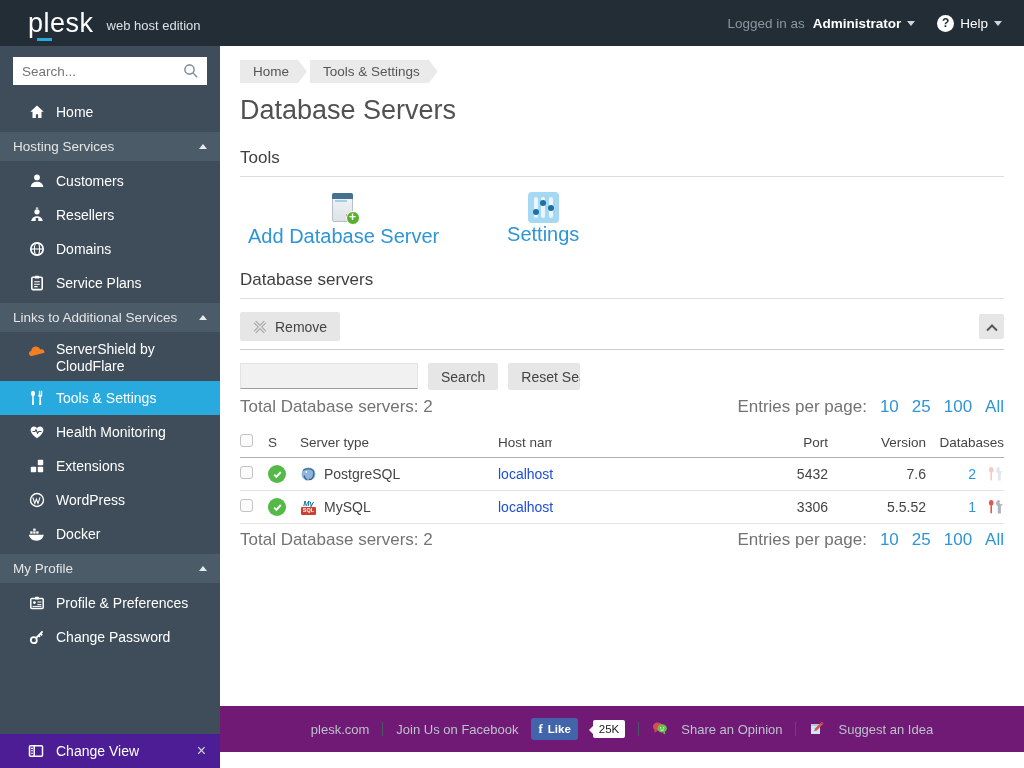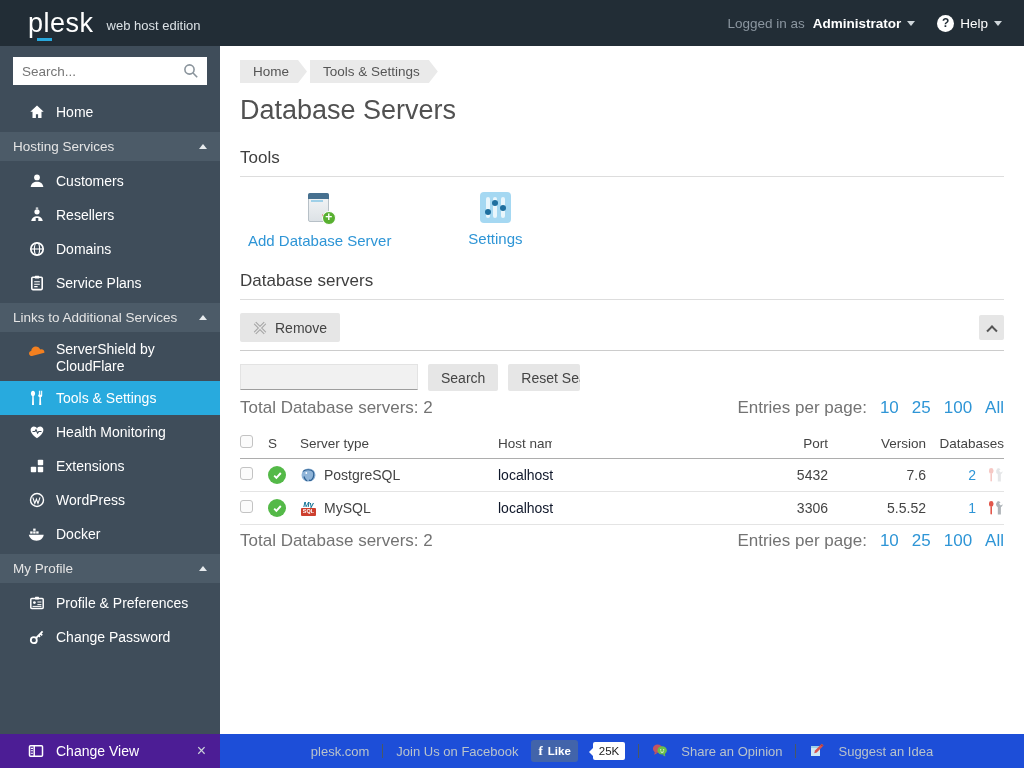--- a/index.html
+++ b/index.html
@@ -45,21 +45,21 @@
   
   .content { position:absolute; left:220px; top:46px; right:0; bottom:34px; background:#fff;
              padding:14px 20px 0 20px; overflow:hidden; }
   .breadcrumb { display:flex; }
   .crumb { background:#eaeaea; color:#555; font-size:13.5px; padding:4px 18px 4px 13px; margin-right:3px;
            clip-path:polygon(0 0, calc(100% - 9px) 0, 100% 50%, calc(100% - 9px) 100%, 0 100%); cursor:pointer; }
   .page-title { font-size:27px; color:#515151; font-weight:400; margin-top:12px; }
   .sect-head { font-size:17px; color:#3f3f3f; margin-top:22px; padding-bottom:8px; border-bottom:1px solid #ddd; }
   .tools-row { padding:15px 0 10px 8px; display:flex; gap:58px; }
   .tool-item { display:flex; flex-direction:column; align-items:center; min-width:92px; cursor:pointer; }
-  .tool-item .lbl { color:#2e95d6; font-size:15px; margin-top:7px; }
+  .tool-item .lbl { color:#2e95d6; font-size:20px; }
 
   
   .icon-dbadd { position:relative; width:32px; height:33px; }
   .icon-dbadd .tower { position:absolute; left:4px; top:1px; width:21px; height:29px;
                        background:linear-gradient(#f4f6f7,#dde2e6); border:1px solid #b7c0c7; border-radius:2px; }
   .icon-dbadd .cap { position:absolute; left:4px; top:1px; width:21px; height:6px; background:#46708f;
                      border-radius:2px 2px 0 0; }
   .icon-dbadd .slot { position:absolute; left:7px; top:8px; width:12px; height:2px; background:#9fd0e8; }
   .icon-dbadd .reddot { position:absolute; left:18px; top:22px; width:3px; height:3px; background:#d9534f; border-radius:50%; }
   .icon-dbadd .plus { position:absolute; right:0; bottom:0; width:14px; height:14px; background:#58b030;
@@ -96,29 +96,29 @@
   table { width:100%; border-collapse:collapse; margin-top:12px; table-layout:fixed; }
   th { font-size:13.5px; color:#444; font-weight:400; text-align:left; padding:5px 0 7px 0;
        border-bottom:1px solid #adadad; }
   th.r, td.r { text-align:right; }
   th .clipspan { display:inline-block; max-width:54px; overflow:hidden; white-space:nowrap; vertical-align:bottom; }
   td { font-size:14px; color:#444; padding:7px 0; border-bottom:1px solid #e4e4e4; height:31px; }
   .cb { width:13px; height:13px; border:1px solid #c3c3c3; border-radius:3px; background:#fbfbfb; display:inline-block; cursor:pointer; }
   .status-ok { width:18px; height:18px; border-radius:50%; background:#54b948; display:flex;
                align-items:center; justify-content:center; }
   .type-cell { display:flex; align-items:center; gap:7px; }
-  .host-link { color:#0f172a; text-decoration:none; cursor:pointer; }
+  .host-link { color:#1d4ed8; text-decoration:none; cursor:pointer; }
   .db-cell { display:flex; align-items:center; justify-content:flex-end; gap:11px; }
   .webadmin.faded { opacity:.32; }
   .mysql-logo { width:17px; height:16px; display:flex; flex-direction:column; align-items:center; line-height:1;justify-content:center; }
   .mysql-logo .t { color:#0e6f93; font-size:7.5px; font-weight:700; font-style:italic; }
   .mysql-logo .b { background:#cd3f2e; color:#fff; font-size:5.5px; font-weight:700; padding:1px 2px; border-radius:1px; }
 
   
-  .footer { position:absolute; left:220px; right:0; bottom:0; height:34px; background:#1d4ed8;
+  .footer { position:absolute; left:220px; right:0; bottom:16px; height:46px; background:#701a75;
             display:flex; align-items:center; justify-content:center; gap:13px; color:#b9c3cb; font-size:13px; }
   .fsep { width:1px; height:14px; background:#495864; }
   .flink { color:#b9c3cb; cursor:pointer; }
   .fb-like { background:#4264aa; border-radius:3px; color:#fff; font-size:11.5px; font-weight:700;
              padding:3px 7px; display:flex; align-items:center; gap:5px; cursor:pointer; }
   .fb-f { font-family:"Liberation Serif",serif; font-size:13px; font-weight:700; }
   .like-count { position:relative; background:#fff; color:#222; font-size:11.5px; padding:3px 6px;
                 border-radius:2px; margin-left:2px; }
   .like-count::before { content:""; position:absolute; left:-4px; top:6px; border-top:4px solid transparent;
                         border-bottom:4px solid transparent; border-right:4px solid #fff; }

